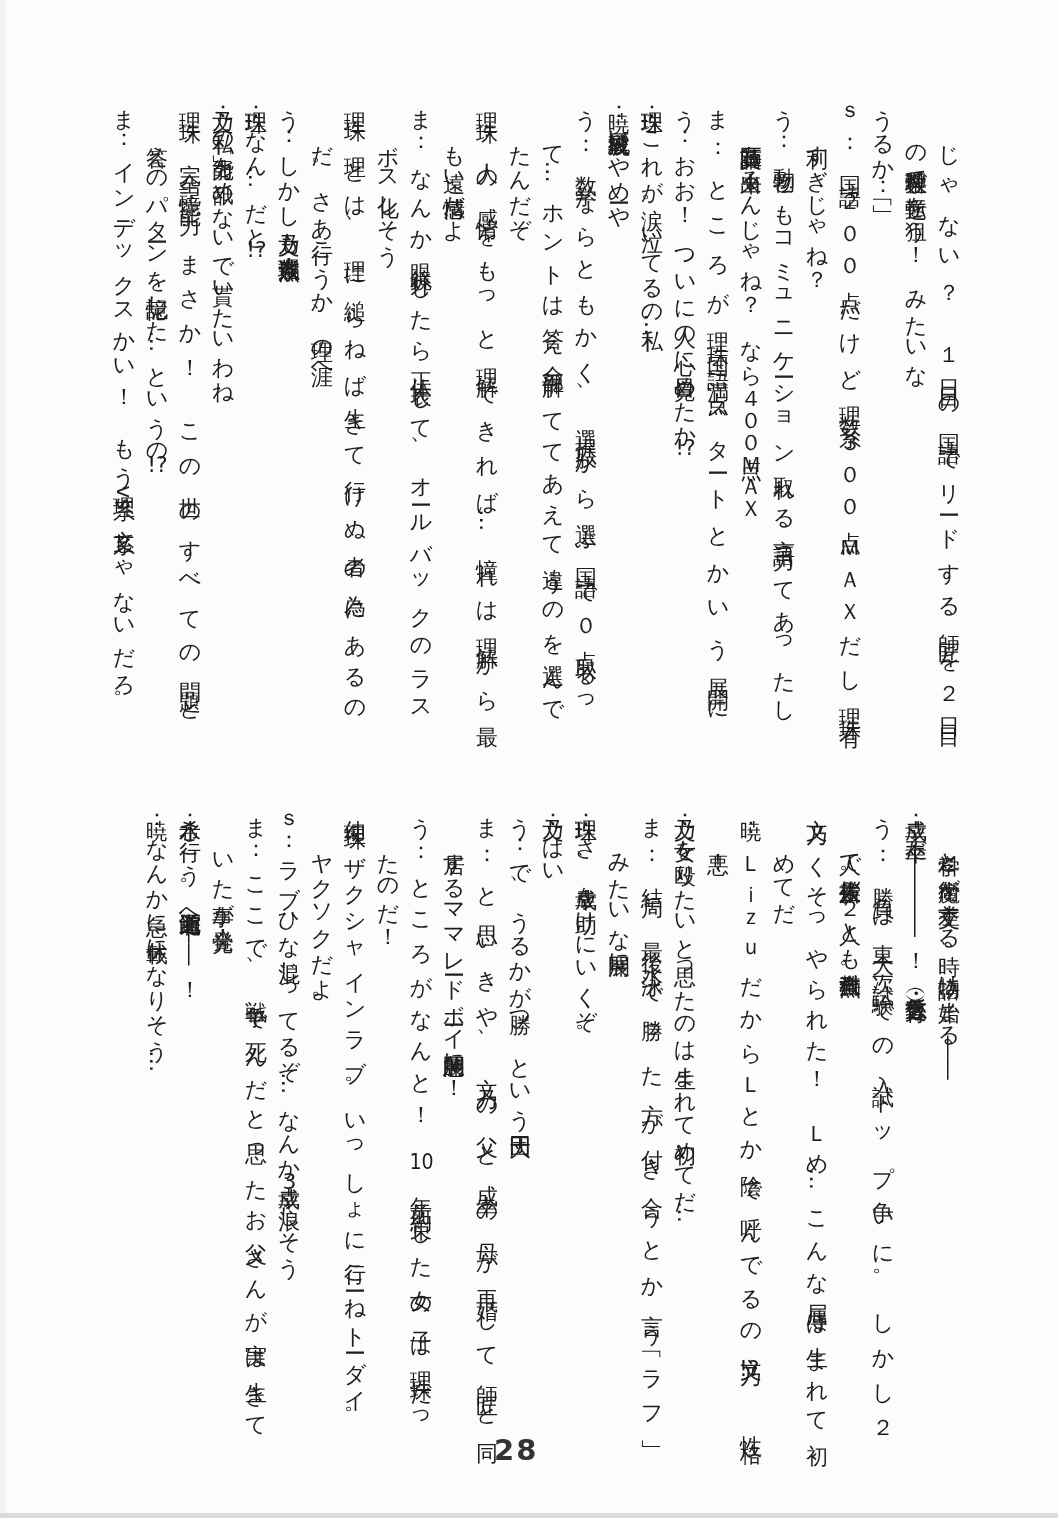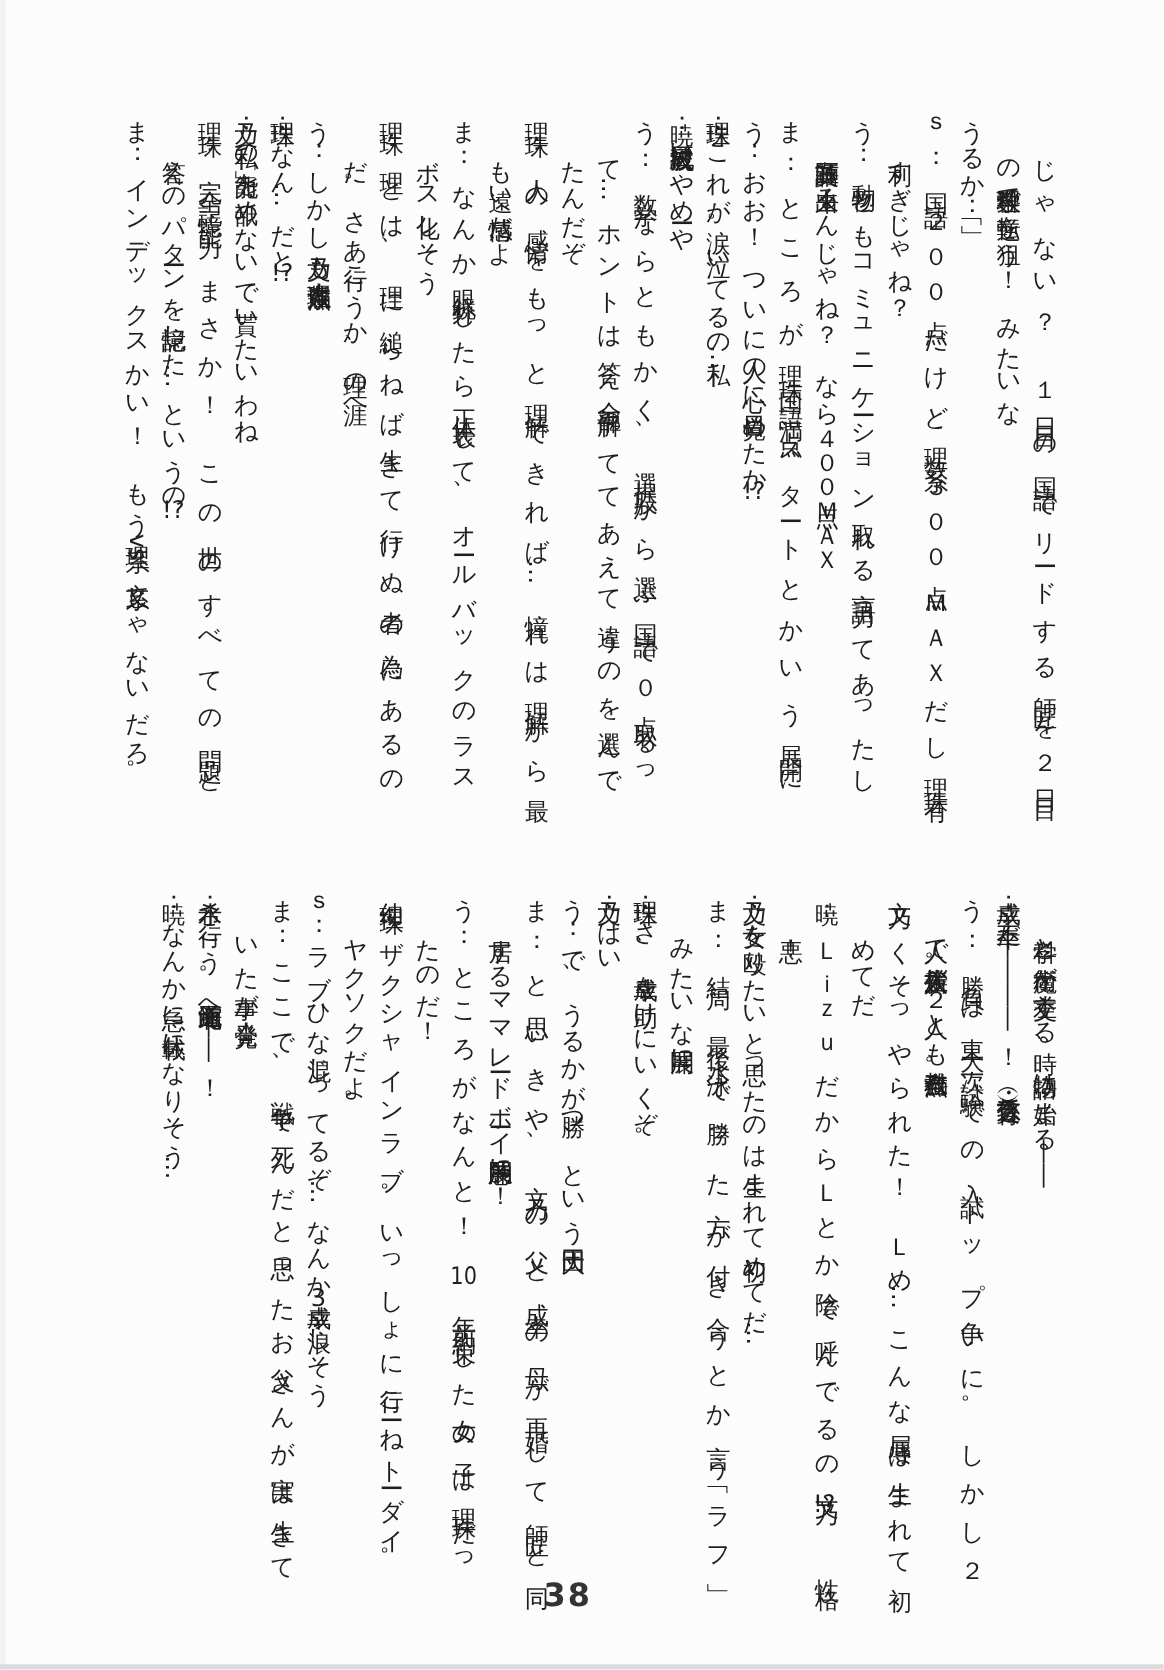--- a/index.html
+++ b/index.html
@@ -96,16 +96,16 @@
       <div class="line indent"><span>たのだ！</span></div>
       <div class="line fill"><span>幼理珠：ザクシャインラブ。いっしょに行こーねトーダイ。</span></div>
       <div class="line indent"><span>ヤクソクだよ。</span></div>
       <div class="line"><span>ｓ：ラブひな混じってるぞ…なんか成幸</span><span class="tcy">3</span><span>浪しそう</span></div>
       <div class="line fill"><span>ま：ここで、戦争で死んだと思ったお父さんが実は生きて</span></div>
       <div class="line indent"><span>いた事が発覚！</span></div>
       <div class="line"><span>水希：行こう。北海道函館へ――！</span></div>
       <div class="line"><span>暁：なんか急に休載になりそう…</span></div>
     </div>
 
-  <div class="page-number">38</div>
+  <div class="page-number">28</div>
 
   <div class="scan-edge-bottom"></div>
 </div>
 
 </body></html>

